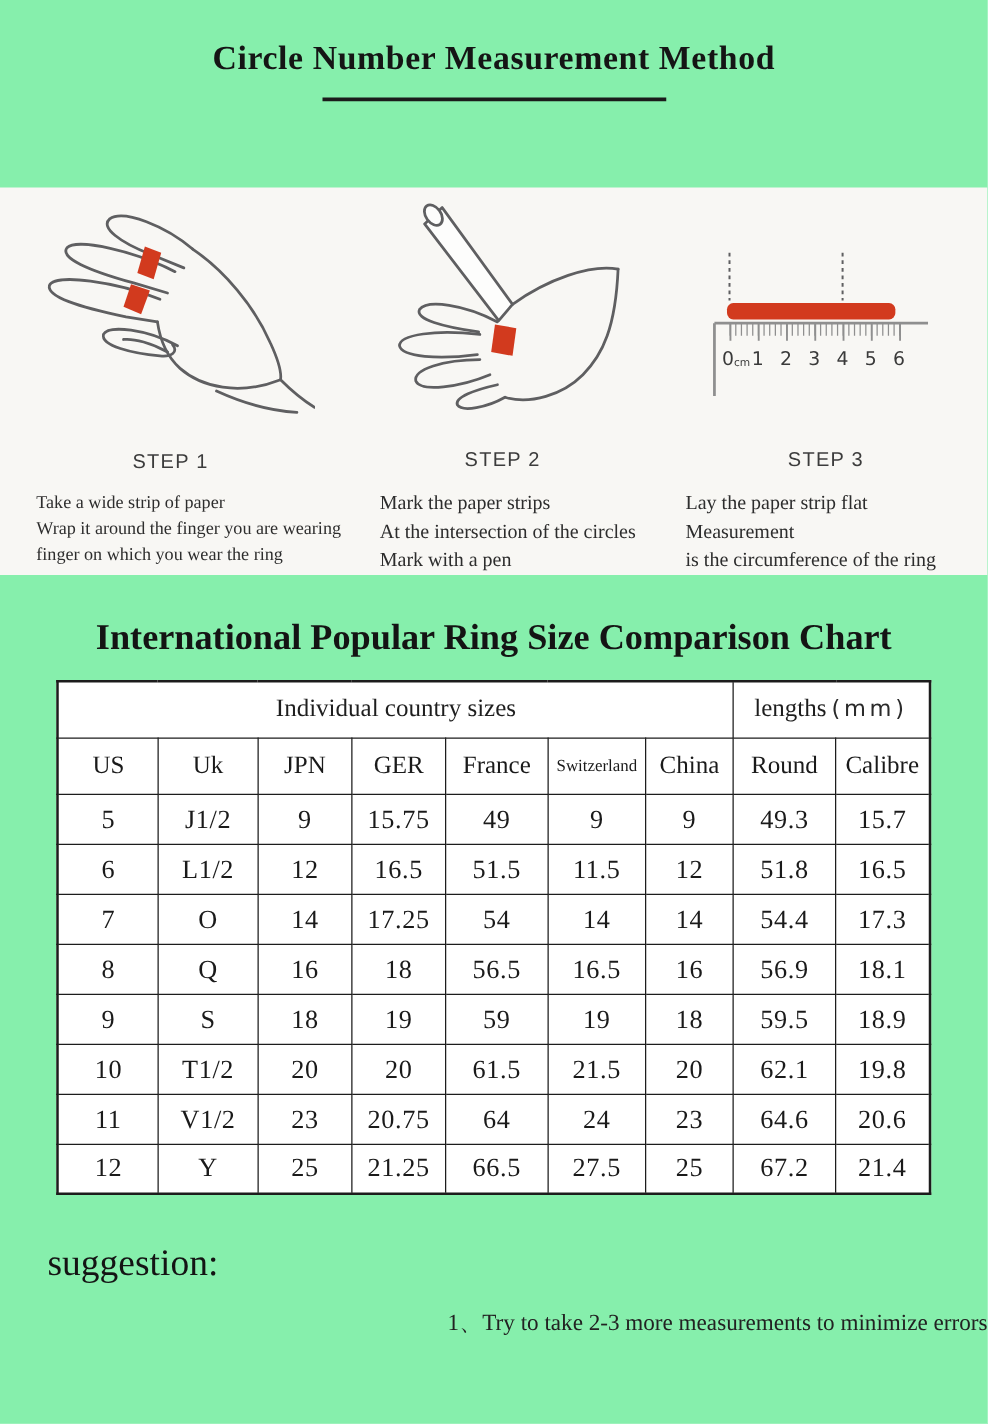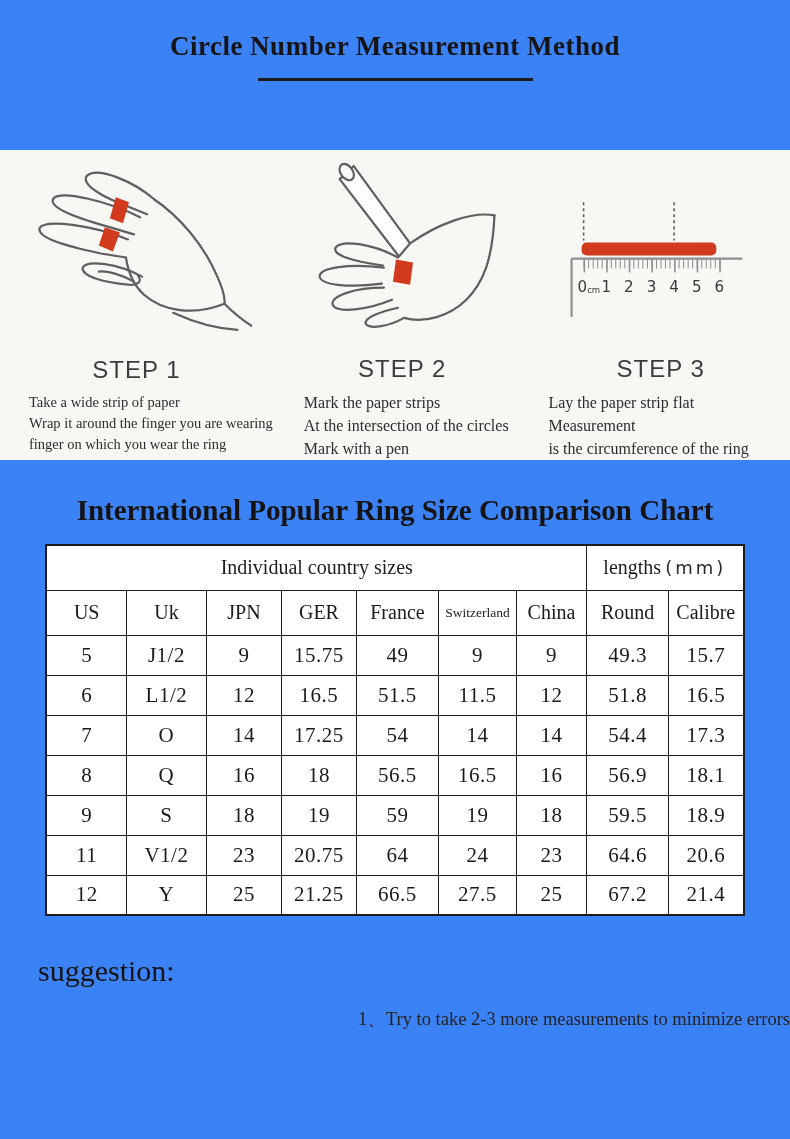--- a/index.html
+++ b/index.html
@@ -1,37 +1,37 @@
 <!DOCTYPE html>
 <html><head>
 <meta charset="utf-8">
 <style>
   * { box-sizing: border-box; margin: 0; padding: 0; }
   body { width: 790px; margin: 0; background: #ffffff; }
   .page {
     position: relative;
     width: 790px; height: 1139px;
-    background: #3b82f6;
+    background: #86efac;
     overflow: hidden;
     font-family: "Liberation Serif", "DejaVu Serif", serif;
     color: #1e1e1e;
   }
 
   
   .hdr { padding-top: 28px; text-align: center; }
   .hdr-title { font-size: 27px; font-weight: 600; letter-spacing: 0.5px; color: #151515; line-height: 36px; }
   .hdr-underline { width: 275px; height: 3px; background: #1b1b1b; margin: 14px auto 0; }
 
   
   .steps { margin-top: 69px; height: 310px; background: #f8f7f4; display: flex; }
   .step-col { flex: 1 1 0; display: flex; flex-direction: column; align-items: center; }
   .illus { height: 205px; display: flex; align-items: center; justify-content: center; }
   .step-label {
     margin-top: 2px; font-family: "Liberation Sans", "DejaVu Sans", sans-serif;
-    font-size: 24px; letter-spacing: 1px; color: #3c3c3c; line-height: 26px;
+    font-size: 16px; letter-spacing: 1px; color: #3c3c3c; line-height: 26px;
   }
   .step-desc { align-self: stretch; margin-top: 9px; color: #2d2d2d; }
   .step-desc div { white-space: nowrap; }
   .desc-1 { padding-left: 29px; font-size: 14.5px; line-height: 21px; }
   .desc-2 { padding-left: 31px; font-size: 16px;   line-height: 23px; }
   .desc-3 { padding-left: 17px; font-size: 16px;   line-height: 23px; }
 
   
   .chart-title { margin-top: 30px; text-align: center; font-size: 29px; font-weight: 600; color: #141414; line-height: 40px; }
   table.sizes { margin: 14px auto 0; width: 697px; border-collapse: collapse; table-layout: fixed; background: #fff; }
@@ -235,20 +235,31 @@
         <td>S</td>
         <td>18</td>
         <td>19</td>
         <td>59</td>
         <td>19</td>
         <td>18</td>
         <td>59.5</td>
         <td>18.9</td>
       </tr>
       <tr>
+        <td>10</td>
+        <td>T1/2</td>
+        <td>20</td>
+        <td>20</td>
+        <td>61.5</td>
+        <td>21.5</td>
+        <td>20</td>
+        <td>62.1</td>
+        <td>19.8</td>
+      </tr>
+      <tr>
         <td>11</td>
         <td>V1/2</td>
         <td>23</td>
         <td>20.75</td>
         <td>64</td>
         <td>24</td>
         <td>23</td>
         <td>64.6</td>
         <td>20.6</td>
       </tr>

